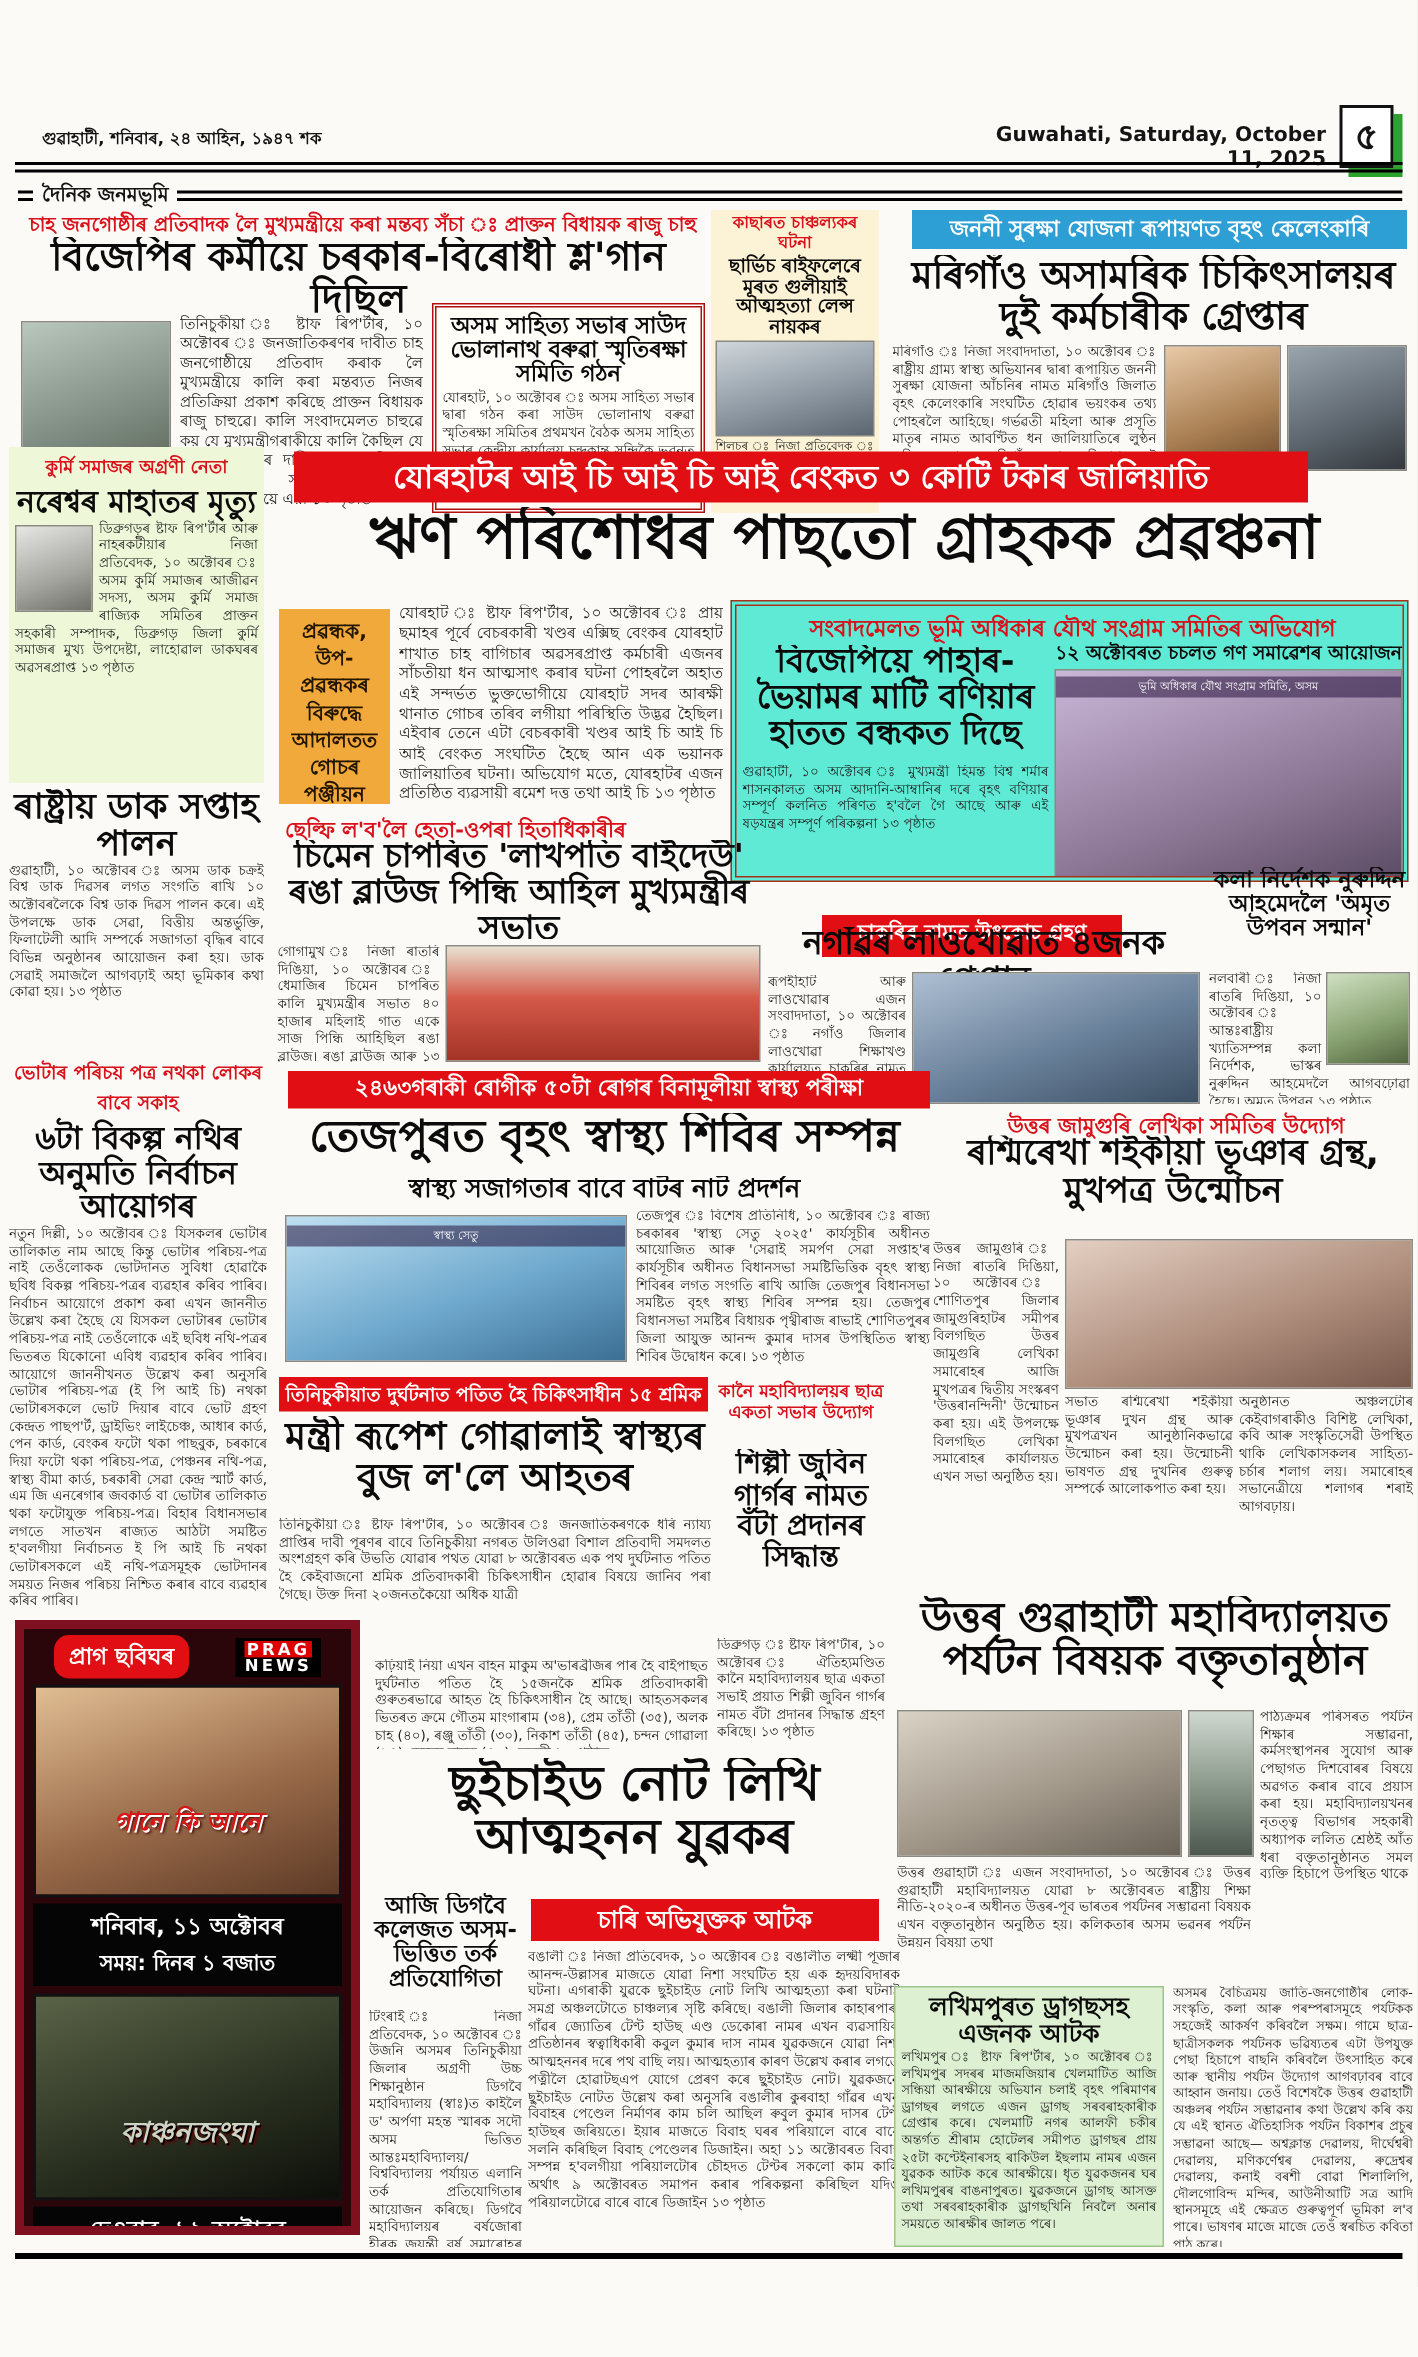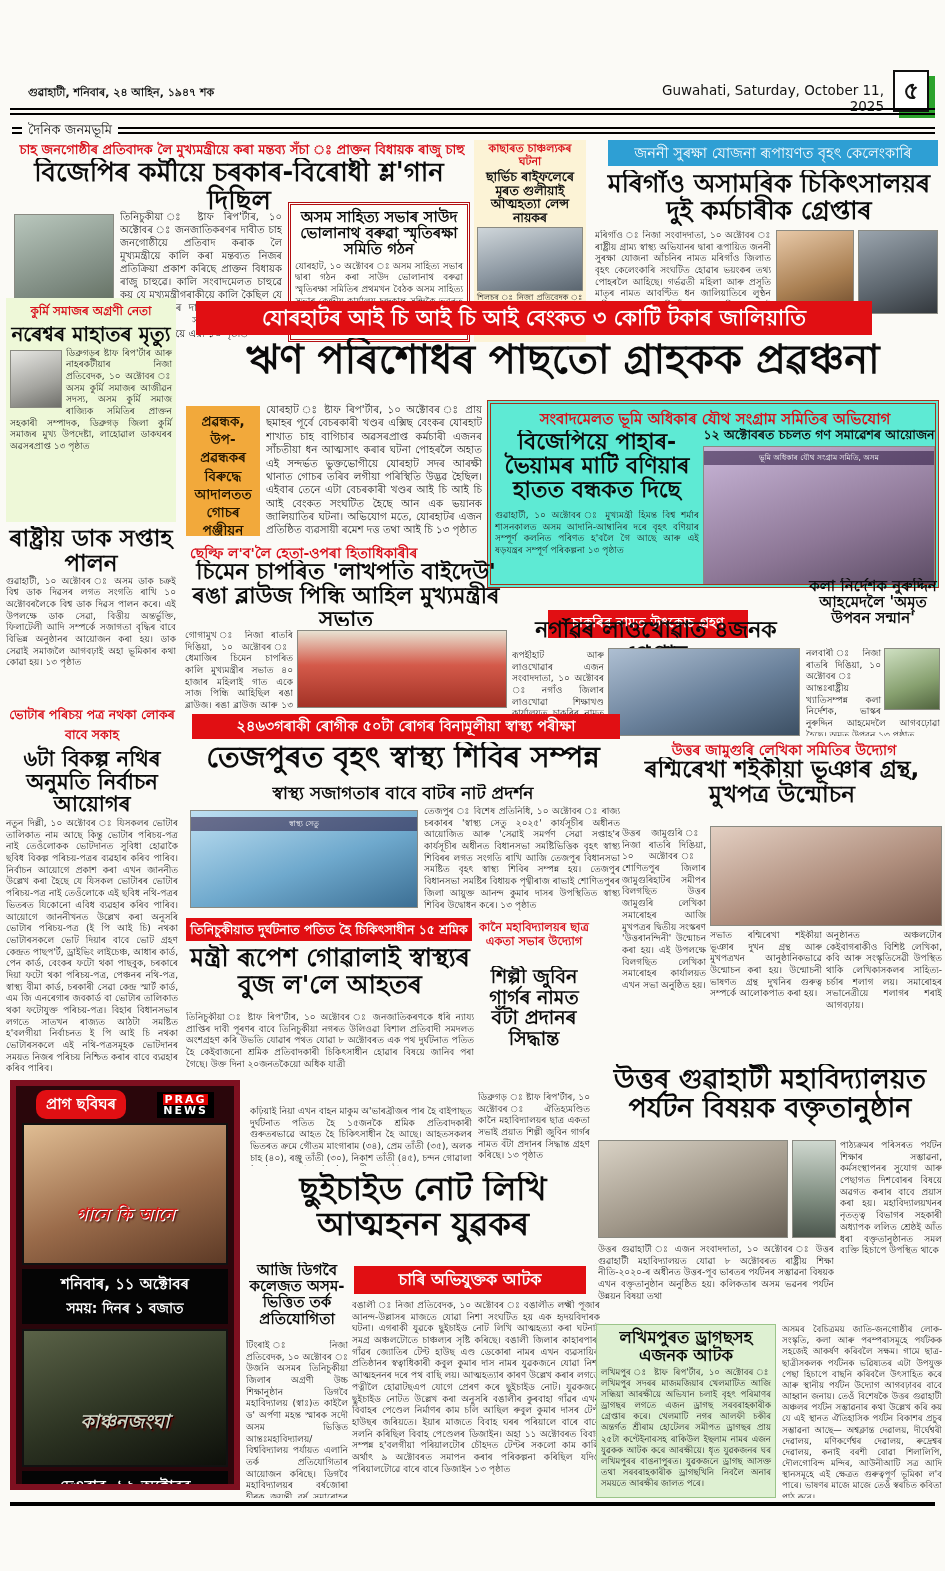--- a/index.html
+++ b/index.html
@@ -5,44 +5,44 @@
   *{margin:0;padding:0;box-sizing:border-box}
   body{background:#d9d7d0;font-family:"DejaVu Sans",sans-serif}
   .page{position:relative;width:945px;height:1571px;margin:0 auto;background:#fbfaf6;color:#141414;overflow:hidden}
   .abs{position:absolute;overflow:hidden}
   .c{text-align:center}
   .k{color:#d8111b;font-weight:700}
   .h{font-weight:700;color:#0b0b0b;line-height:1.08}
   .b{font-size:10px;line-height:1.3;text-align:justify;color:#1d1d1d}
   .b2{font-size:9px;line-height:1.3;text-align:justify;color:#1d1d1d}
   .ban{background:#e10f13;color:#fff;font-weight:700;text-align:center;overflow:hidden}
-  .banblue{background:#2e9fd4;color:#fff;font-weight:400;text-align:center;overflow:hidden}
+  .banblue{background:#2e9fd4;color:#fff;font-weight:700;text-align:center;overflow:hidden}
   .ph{position:absolute;border:1px solid #8a8a82;overflow:hidden}
   .ovl{position:absolute;left:0;right:0;color:#fff;font-size:7.5px;text-align:center;background:rgba(40,20,60,.55);padding:1px 2px}
   .ovl2{position:absolute;right:2px;bottom:2px;color:#ff6a5a;font-size:8px;font-weight:700;font-style:italic}
   .rule2{border-top:2px solid #000;border-bottom:2px solid #000;height:7px}
   .mhline{flex:1;height:7px;border-top:2px solid #000;border-bottom:2px solid #000}
   .pagenum{border:2px solid #111;background:#fff;box-shadow:6px 6px 0 #2ca32c;font-weight:700;font-size:24px;text-align:center;line-height:38px}
   .dbl{border:4px double #a8311c;background:#5eead4}
   .adframe{border:6px solid #7e1020;background:#2a060b}
   .adstrip{background:#050505;color:#fff;font-weight:700;text-align:center}
   .postertitle{font-weight:700;font-style:italic;text-shadow:1px 1px 0 #fff,2px 2px 2px #400}
 </style>
 </head>
 <body>
 
 <div class="page">
 
   <div class="abs" style="left:28px;top:84px;width:320px;font-size:11px;font-weight:700">গুৱাহাটী, শনিবাৰ, ২৪ আহিন, ১৯৪৭ শক</div>
-  <div class="abs" style="left:640px;top:82px;width:244px;font-size:13.5px;font-weight:400;text-align:right">Guwahati, Saturday, October 11, 2025</div>
+  <div class="abs" style="left:640px;top:82px;width:244px;font-size:13.5px;font-weight:700;text-align:right">Guwahati, Saturday, October 11, 2025</div>
   <div class="abs pagenum" style="left:893px;top:70px;width:36px;height:42px">৫</div>
   <div class="abs rule2" style="left:10px;top:108px;width:925px"></div>
   <div class="abs" style="left:12px;top:120px;width:923px;display:flex;align-items:center;gap:6px">
     <span class="mhline" style="flex:0 0 10px"></span>
-    <span style="font-size:13px;font-weight:400;white-space:nowrap">দৈনিক জনমভূমি</span>
+    <span style="font-size:13px;font-weight:700;white-space:nowrap">দৈনিক জনমভূমি</span>
     <span class="mhline"></span>
   </div>
 
   <div class="abs k c" style="left:12px;top:140px;width:460px;font-size:13px">চাহ জনগোষ্ঠীৰ প্ৰতিবাদক লৈ মুখ্যমন্ত্ৰীয়ে কৰা মন্তব্য সঁচা ঃ প্ৰাক্তন বিধায়ক ৰাজু চাহু</div>
   <div class="abs h c" style="left:8px;top:158px;width:462px;height:52px;font-size:26px">বিজেপিৰ কৰ্মীয়ে চৰকাৰ-বিৰোধী শ্ল'গান দিছিল</div>
   <div class="ph" style="left:14px;top:214px;width:100px;height:112px;background:linear-gradient(160deg,#b9c7bd,#7d8a80 60%,#55604f)"></div>
   <div class="abs b" style="left:120px;top:210px;width:162px;height:130px">তিনিচুকীয়া ঃ ষ্টাফ ৰিপ'ৰ্টাৰ, ১০ অক্টোবৰ ঃ জনজাতিকৰণৰ দাবীত চাহ জনগোষ্ঠীয়ে প্ৰতিবাদ কৰাক লৈ মুখ্যমন্ত্ৰীয়ে কালি কৰা মন্তব্যত নিজৰ প্ৰতিক্ৰিয়া প্ৰকাশ কৰিছে প্ৰাক্তন বিধায়ক ৰাজু চাহুৱে। কালি সংবাদমেলত চাহুৱে কয় যে মুখ্যমন্ত্ৰীগৰাকীয়ে কালি কৈছিল যে জনজাতিকৰণৰ দাবীত কৰা প্ৰতিবাদত বিজেপিৰ সদস্যও আছে। মুখ্যমন্ত্ৰীগৰাকীয়ে এয়া ১৩ পৃষ্ঠাত</div>
 
   <div class="abs" style="left:288px;top:202px;width:182px;height:140px;border:3px double #b30f12;background:#fffef9;padding:4px">
     <div class="h c" style="font-size:15px">অসম সাহিত্য সভাৰ সাউদ ভোলানাথ বৰুৱা স্মৃতিৰক্ষা সমিতি গঠন</div>

